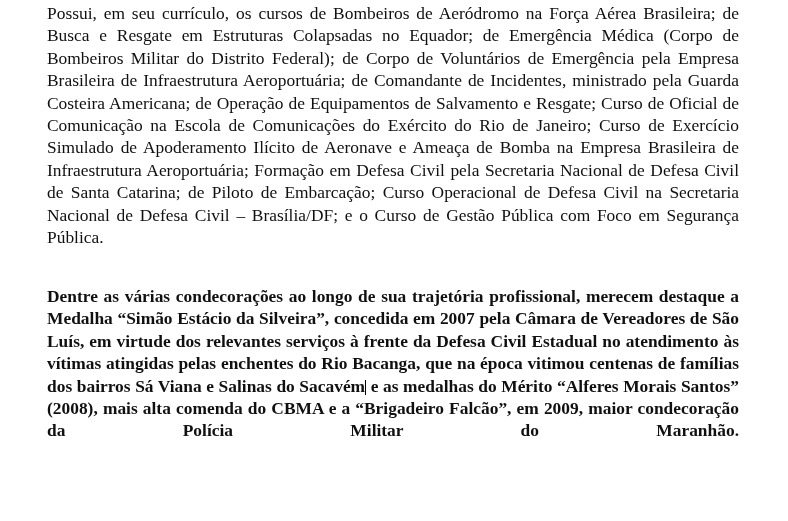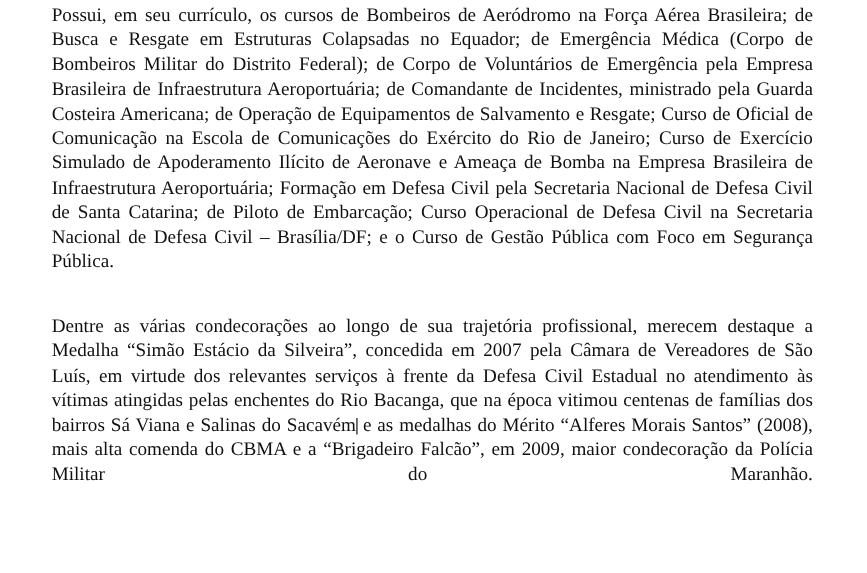--- a/index.html
+++ b/index.html
@@ -32,20 +32,21 @@
     text-justify: inter-word;
     font-size: 17.4px;
     line-height: 22.4px;
     color: #101010;
     letter-spacing: 0.01px;
     word-spacing: 0.2px;
     -webkit-font-smoothing: antialiased;
   }
   .para + .para {
     margin-top: 14px;
+    font-weight: bold;
   }
   
   .para::after {
     content: "";
     display: inline-block;
     width: 100%;
   }
   .caret {
     display: inline-block;
     width: 1px;

